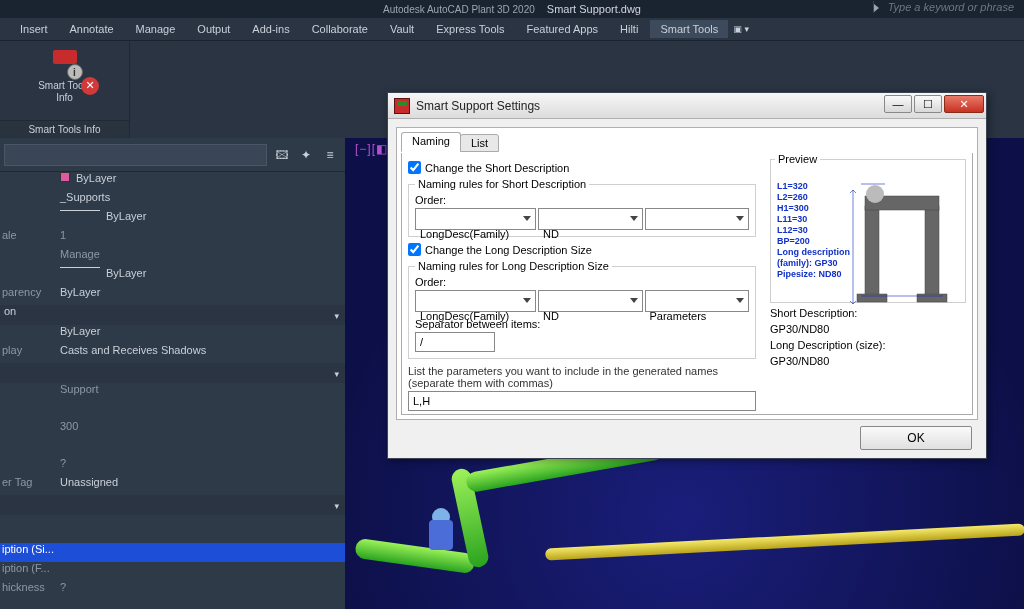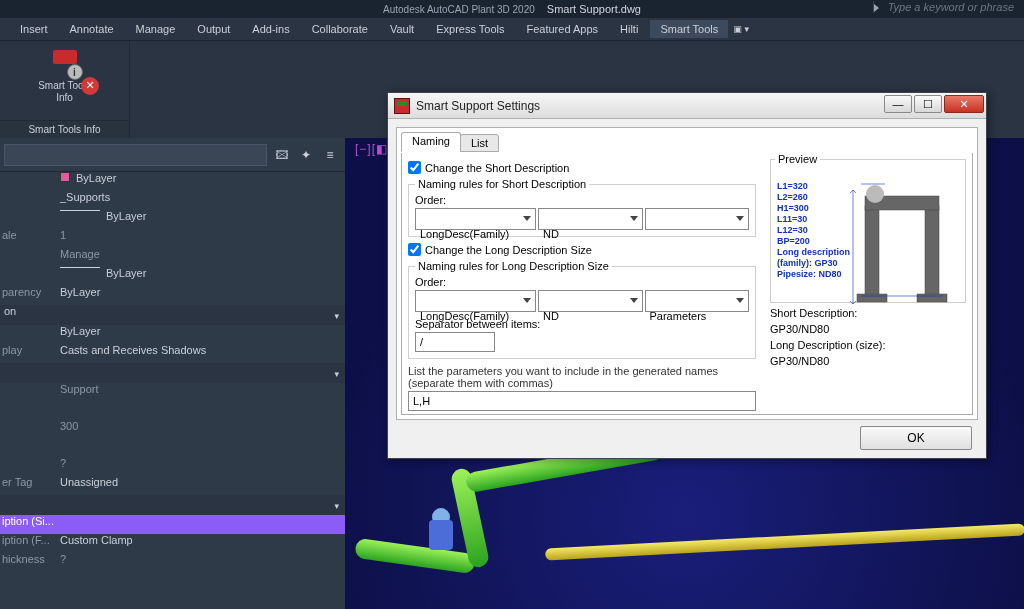--- a/index.html
+++ b/index.html
@@ -32,21 +32,21 @@
 .leftpane { position: absolute; left: 0; top: 138px; width: 345px; bottom: 0; background: #2f3a49; }
 .leftpane .toolbar { height: 34px; display: flex; align-items: center; justify-content: flex-end; gap: 6px; padding-right: 6px; border-bottom: 1px solid #1f2833;}
 .leftpane .ddl { flex: 1; height: 22px; background: #3a4656; border: 1px solid #4a5668; margin-left:4px;}
 .leftpane .tbtn { width: 18px; height: 18px; color: #c9d0da; font-size: 12px; text-align: center; line-height: 18px; cursor:pointer; }
 .prop-row { display: flex; align-items: flex-start; height: 19px; padding-left: 60px; font-size: 11px; color: #8d97a6; }
 .prop-row.hdr { background: #2a3442; color: #c9d0da; height: 20px; position: relative; padding-left: 4px; }
 .prop-row.hdr .chev { position:absolute; right:6px; top:6px; color:#c9d0da; font-size:9px;}
 .prop-row .lbl { width: 0; margin-left:-58px; width:58px; overflow: hidden; white-space:nowrap; color:#8d97a6;}
 .prop-row .val { color: #c9d0da; flex:1;}
 .prop-row .val.dim { color:#8d97a6;}
-.prop-row.sel { background: #8b5cf6; }
+.prop-row.sel { background: #1d4ed8; margin-top: 28px; }
 .prop-row.sel .val { color:#fff;}
 .swatch { width: 10px; height: 10px; background: #e05aa0; display: inline-block; margin-right: 6px; border:1px solid #333;}
 .line-swatch { display:inline-block; width:40px; border-top:1px solid #c9d0da; vertical-align:middle; margin-right:6px;}
 
 
 .viewport { position: absolute; left: 345px; top: 138px; right: 0; bottom: 0; background: radial-gradient(circle at 50% 80%, #1a1e7a 0%, #0d1048 70%); overflow:hidden;}
 .vp-corner { position:absolute; left:10px; top:4px; color:#b64fd0; font-size:12px; letter-spacing:1px;}
 .pipe-green { position:absolute; background: linear-gradient(to bottom, #9df25a, #2aa31f); border-radius:10px; }
 .pipe-yellow { position:absolute; background: linear-gradient(to bottom, #f5e96a, #b9a31a); border-radius:6px; }
 .clamp { position:absolute; width:24px; height:30px; background:#4a6dd8; border-radius:4px; left:84px; top:382px;}
@@ -186,21 +186,20 @@
       <span class="val">Unassigned</span>
     </div>
   <div class="prop-row hdr">
       <span class="chev">▾</span>
     </div>
   <div class="prop-row sel">
       <span class="lbl" style="color:#fff">iption (Si...</span>
     </div>
   <div class="prop-row">
       <span class="lbl">iption (F...</span>
-      <span class="val">Custom Clamp</span>
     </div>
   <div class="prop-row">
       <span class="lbl">hickness</span>
       <span class="val dim">?</span>
     </div>
 </div>
 
 <div class="viewport">
   <div class="vp-corner">[−][◧[</div>
   <div class="pipe-green" style="left:10px; top:408px; width:120px; height:20px; transform:rotate(8deg);"></div>

